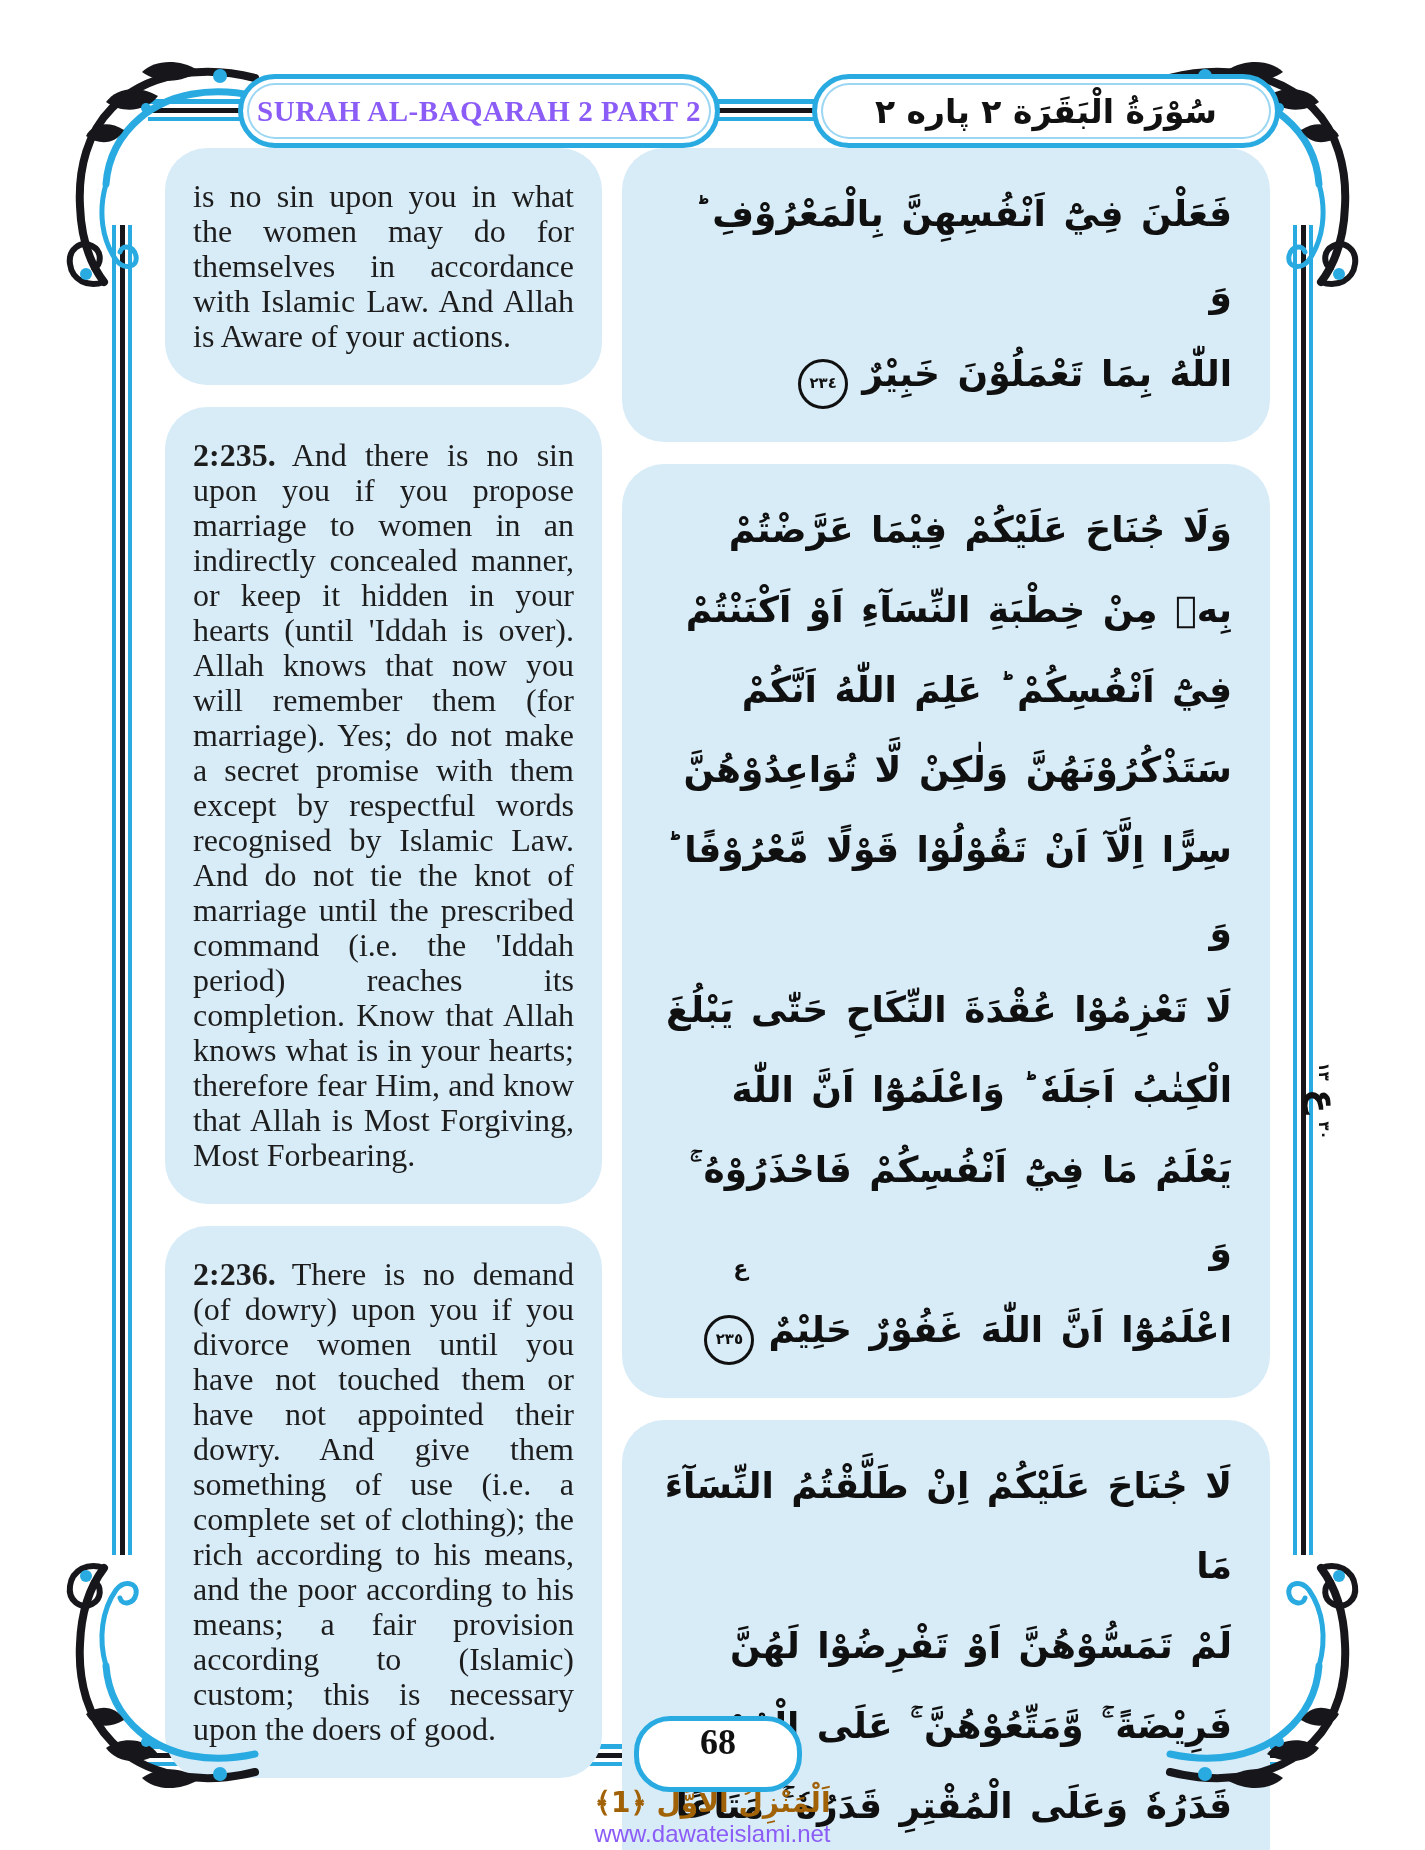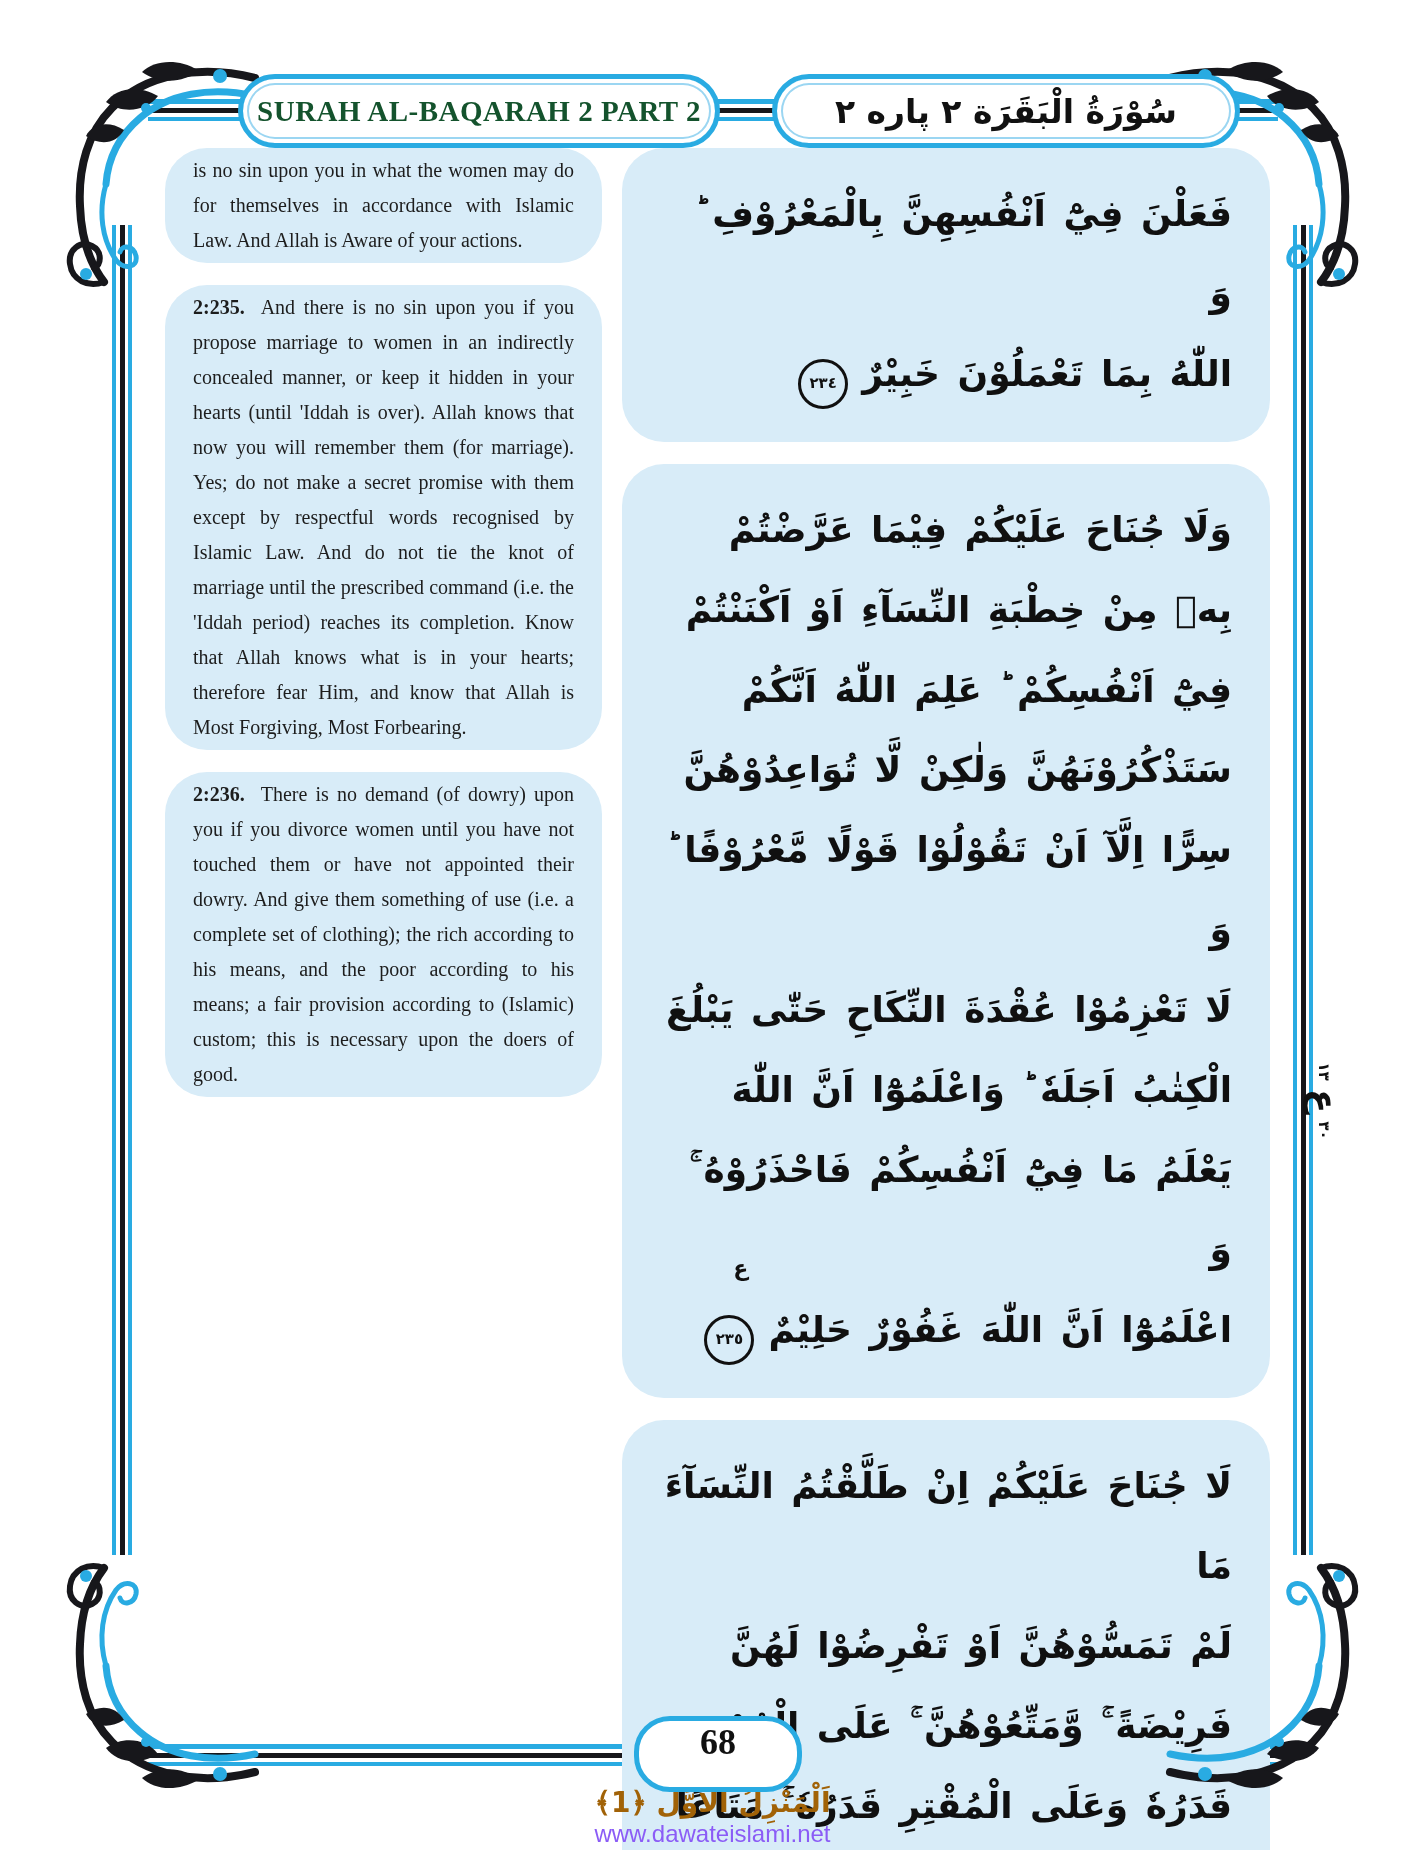--- a/index.html
+++ b/index.html
@@ -21,31 +21,31 @@
   .flourish.tl{left:50px;top:56px;}
   .flourish.tr{left:1165px;top:56px;transform:scaleX(-1);}
   .flourish.bl{left:50px;top:1554px;transform:scaleY(-1);}
   .flourish.br{left:1165px;top:1554px;transform:scale(-1,-1);}
 
   
   .badge{position:absolute;top:74px;height:64px;background:#fff;border:5px solid #29abe2;
          border-radius:40px;display:flex;align-items:center;justify-content:center;z-index:5;
          box-shadow:inset 0 0 0 4px #ffffff, inset 0 0 0 6px #9bd6f2;}
   .badge.left{left:238px;width:472px;}
-  .badge.right{left:772px;width:458px;}
-  .badge-text-en{font-weight:bold;font-size:29px;letter-spacing:.5px;color:#14532d;}
+  .badge.right{left:812px;width:458px;}
+  .badge-text-en{font-weight:bold;font-size:29px;letter-spacing:.5px;color:#8b5cf6;}
   .badge-text-ar{font-family:"DejaVu Sans",sans-serif;font-weight:bold;font-size:33px;color:#111;direction:rtl;}
 
   
   .col{position:absolute;display:flex;flex-direction:column;gap:22px;}
   .col.en{left:165px;top:148px;width:437px;}
   .col.ar{left:622px;top:148px;width:648px;}
 
-  .para{background:#d8ecf8;border-radius:42px;padding:5px 28px;
-        font-size:20px;line-height:35px;text-align:justify;color:#1d1d1d;}
+  .para{background:#d8ecf8;border-radius:42px;padding:31px 28px;
+        font-size:32px;line-height:35px;text-align:justify;color:#1d1d1d;}
   .verse-ref{font-weight:bold;margin-right:16px;}
   .verse-ref:empty{margin-right:0;}
 
   .arb{background:#d8ecf8;border-radius:42px;padding:26px 38px;direction:rtl;
        font-family:"DejaVu Sans",sans-serif;font-weight:bold;font-size:36px;color:#101010;}
   .arb .line{line-height:80px;text-align:right;word-spacing:5px;}
 
   .ayah-wrap{position:relative;display:inline-block;margin:0 14px;vertical-align:middle;}
   .ayah{display:inline-flex;align-items:center;justify-content:center;width:44px;height:44px;
         border:3px solid #101010;border-radius:50%;font-size:15px;line-height:1;background:#d8ecf8;}

